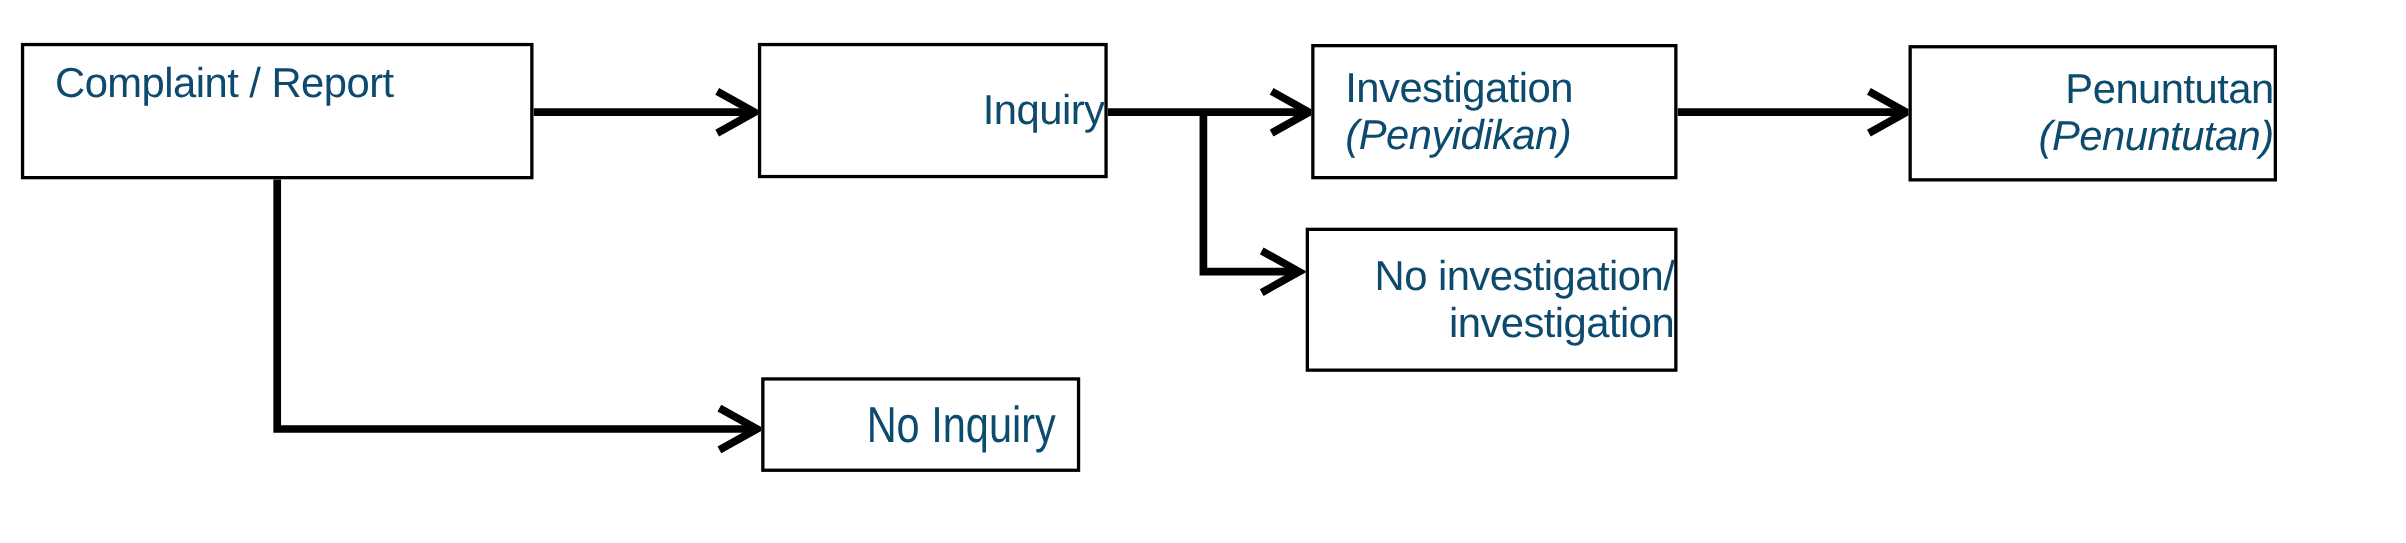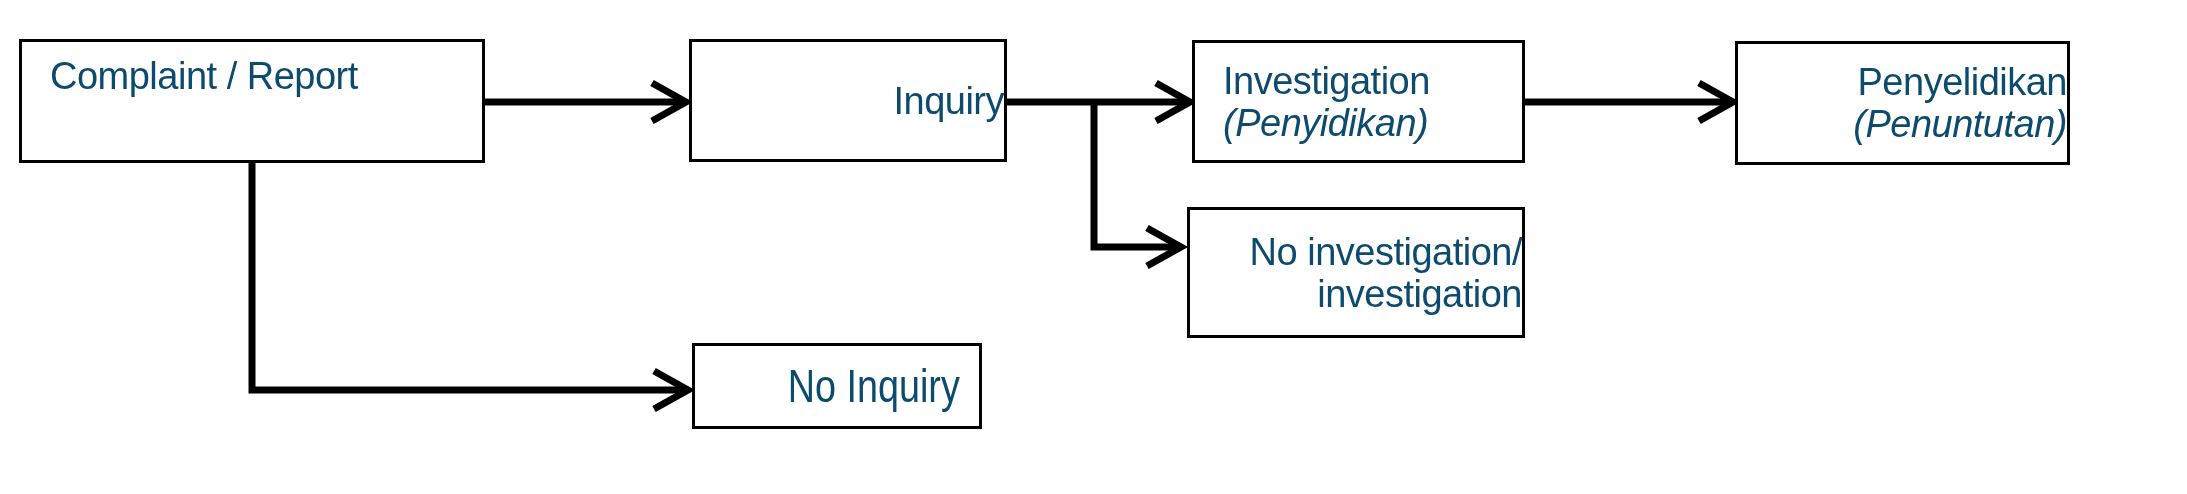--- a/index.html
+++ b/index.html
@@ -94,21 +94,21 @@
   <div class="flow-box" id="box-inquiry">
     <span>Inquiry</span>
   </div>
 
   <div class="flow-box" id="box-investigation">
     <span>Investigation</span>
     <span class="sub">(Penyidikan)</span>
   </div>
 
   <div class="flow-box" id="box-prosecution">
-    <span>Penyelidikan</span>
+    <span>Penuntutan</span>
     <span class="sub">(Penuntutan)</span>
   </div>
 
   <div class="flow-box" id="box-no-investigation">
     <span>No investigation/</span>
     <span>investigation</span>
   </div>
 
   <div class="flow-box" id="box-no-inquiry">
     <span class="condensed">No Inquiry</span>

